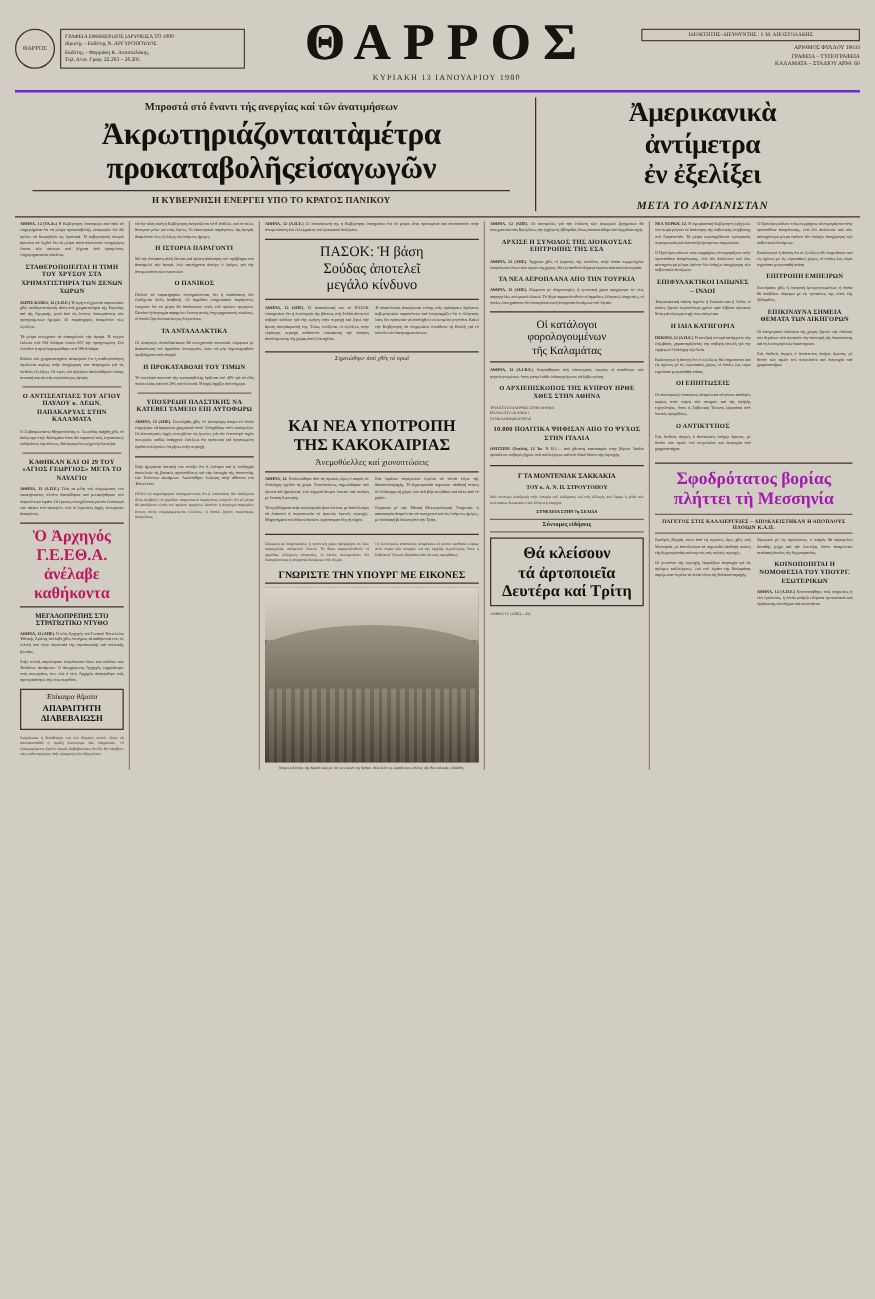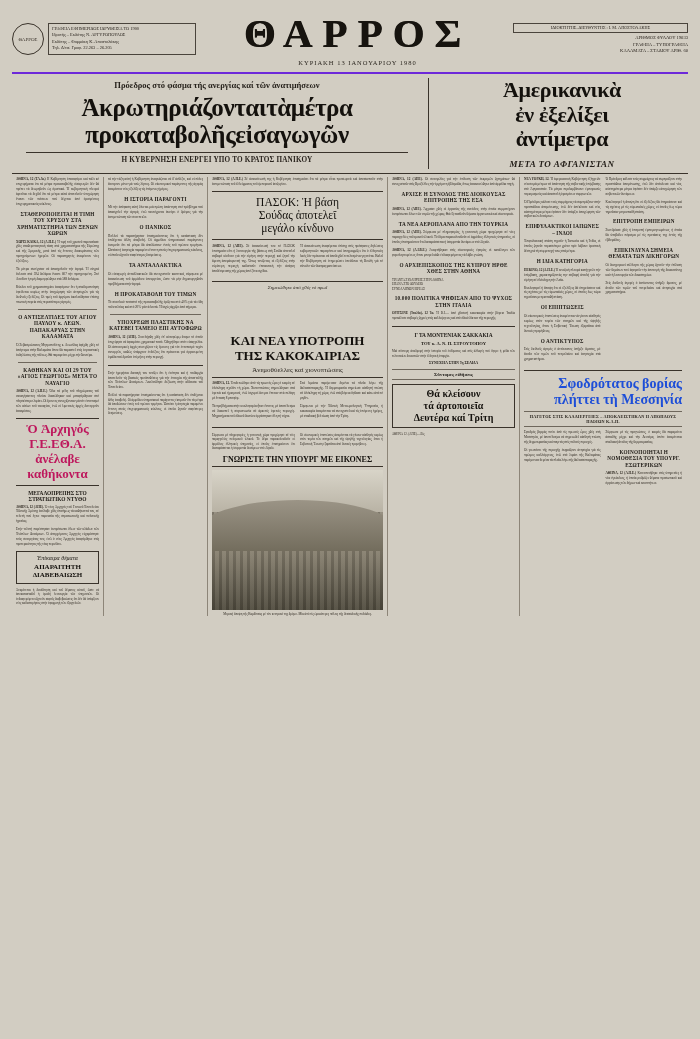--- a/index.html
+++ b/index.html
@@ -173,21 +173,21 @@
   }
   .cap{
     font-size:3.2px;text-align:center;color:#2e2820;margin-top:2px;line-height:1.4;
   }
   .photo-title{
     text-align:center;font-size:8px;font-weight:bold;color:#14110d;
     border-bottom:1px solid #3a332b;padding-bottom:2px;margin-bottom:3px;
   }
   
   .bighead{
-    text-align:right;font-size:14px;font-weight:bold;line-height:1.15;color:#1d4ed8;
+    text-align:center;font-size:14px;font-weight:bold;line-height:1.15;color:#a21caf;
     margin:3px 0;
   }
   .bighead .l{display:block;}
   .bh-deck{
     text-align:center;font-size:4.2px;font-weight:bold;letter-spacing:0.2px;
     border-top:0.8px solid #6e675c;border-bottom:0.8px solid #6e675c;
     padding:2px 0;margin:3px 0;color:#241f19;
   }
   .boxed{
     border:1px solid #3a332b;padding:3px;margin:4px 0;
@@ -225,33 +225,33 @@
       <div class="mh-rlines">
         <div>ΑΡΙΘΜΟΣ ΦΥΛΛΟΥ 19033</div>
         <div>ΓΡΑΦΕΙΑ – ΤΥΠΟΓΡΑΦΕΙΑ</div>
         <div>ΚΑΛΑΜΑΤΑ – ΣΤΑΔΙΟΥ ΑΡΙΘ. 60</div>
       </div>
     </div>
   </div>
 
   <div class="band">
     <div class="band-left">
-      <div class="kicker">Πρόεδρος στό φάσμα τής ανεργίας καί τῶν ἀνατιμήσεων</div>
+      <div class="kicker">Μπροστά στό ἔναντι τής ανεργίας καί τῶν ἀνατιμήσεων</div>
       <div class="h1">
         <span class="l1">Ἀκρωτηριάζονταιτὰμέτρα</span>
         <span class="l2">προκαταβολῆςεἰσαγωγῶν</span>
       </div>
       <div class="h1-rule"></div>
       <div class="deck">Η ΚΥΒΕΡΝΗΣΗ ΕΝΕΡΓΕΙ ΥΠΟ ΤΟ ΚΡΑΤΟΣ ΠΑΝΙΚΟΥ</div>
     </div>
     <div class="band-right">
       <div class="h2">
         <span class="l">Ἀμερικανικὰ</span>
+        <span class="l">ἀντίμετρα</span>
         <span class="l">ἐν ἐξελίξει</span>
-        <span class="l">ἀντίμετρα</span>
       </div>
       <div class="h2sub">ΜΕΤΑ ΤΟ ΑΦΓΑΝΙΣΤΑΝ</div>
     </div>
   </div>
 
   <div class="grid">
 
     <div class="col c1">
       <div class="txt">
         <p><span class="dateline">ΑΘΗΝΑ, 12 (ΤΑ.Δι.)</span>
@@ -397,20 +397,27 @@
       <div class="txt">
         <p><span class="dateline">ΑΘΗΝΑ, 12 (ΑΠΕ).</span>
            <span>Ἄρχισαν χθές οἱ ἐργασίες τῆς συνόδου, στήν ὁποία συμμετέχουν ἐκπρόσωποι ὅλων τῶν νομῶν τῆς χώρας. Θά ἐξετασθοῦν θέματα ὀργανωτικά καί οἰκονομικά.</span></p>
       </div>
       <div class="sub">ΤΑ ΝΕΑ ΑΕΡΟΠΛΑΝΑ ΑΠΟ ΤΗΝ ΤΟΥΡΚΙΑ</div>
       <div class="txt">
         <p><span class="dateline">ΑΘΗΝΑ, 12 (ΑΠΕ).</span>
            <span>Σύμφωνα μέ πληροφορίες, ἡ γειτονική χώρα προχώρησε σέ νέες παραγγελίες πολεμικοῦ ὑλικοῦ. Τό θέμα παρακολουθοῦν οἱ ἁρμόδιες ἑλληνικές ὑπηρεσίες, οἱ ὁποῖες ἐπισημαίνουν ὅτι διαταράσσεται ἡ ἰσορροπία δυνάμεων στό Αἰγαῖο.</span></p>
       </div>
 
+      <div class="boxhead">
+        <div class="bh-t" style="font-size:9px;">
+          <span class="l">Οἱ κατάλογοι</span>
+          <span class="l">φορολογουμένων</span>
+          <span class="l">τῆς Καλαμάτας</span>
+        </div>
+      </div>
       <div class="txt">
         <p><span class="dateline">ΑΘΗΝΑ, 12 (Α.Ι.Β.Ε.)</span>
            <span>Ἀναρτήθηκαν στίς οἰκονομικές ἐφορίες οἱ κατάλογοι τῶν φορολογουμένων, ὅπου μπορεῖ κάθε ἐνδιαφερόμενος νά λάβει γνώση.</span></p>
       </div>
       <div class="sub">Ο ΑΡΧΙΕΠΙΣΚΟΠΟΣ ΤΗΣ ΚΥΠΡΟΥ ΗΡΘΕ ΧΘΕΣ ΣΤΗΝ ΑΘΗΝΑ</div>
       <div class="mini">ΤΡΙΑΝΤΑ ΣΥΛΛΗΨΕΙΣ ΣΤΗΝ ΑΘΗΝΑ</div>
       <div class="mini">ΕΠΑΝΑ ΣΤΟ ΔΟΥΛΕΙΟ</div>
       <div class="mini">ΣΥΝΕΛΛΗΝΩΝ ΙΕΡΕΑΣ</div>
       <div class="sub">10.000 ΠΟΛΙΤΙΚΑ ΨΗΦΙΣΑΝ ΑΠΟ ΤΟ ΨΥΧΟΣ ΣΤΗΝ ΙΤΑΛΙΑ</div>
       <div class="txt">
@@ -419,21 +426,21 @@
       </div>
 
       <div class="rule2"></div>
       <div class="smallcaps">Γ ΤΑ ΜΟΝΤΕΝΙΑΚ ΣΑΚΚΑΚΙΑ</div>
       <div class="smallcaps" style="font-size:4.6px;">ΤΟΥ κ. Α. Ν. Π. ΣΤΡΟΥΤΟΠΟΥ</div>
       <div class="mini">Μιά σύντομη ἀναδρομή στήν ἱστορία τοῦ ἐνδύματος καί στίς ἀλλαγές πού ἔφερε ἡ μόδα τῶν τελευταίων δεκαετιῶν στήν ἑλληνική ἐπαρχία.</div>
       <div class="center" style="font-size:3.6px;font-weight:bold;margin-top:3px;">ΣΥΝΕΧΕΙΑ ΣΤΗΝ 7η ΣΕΛΙΔΑ</div>
       <div class="center" style="font-size:5px;font-weight:bold;margin-top:4px;border-top:0.8px solid #6e675c;border-bottom:0.8px solid #6e675c;padding:2px 0;">Σύντομες εἰδήσεις</div>
 
       <div class="boxed">
-        <div class="boxed-t" style="font-size:10px;">
+        <div class="boxed-t" style="font-size:13px;">
           <span class="l">Θά κλείσουν</span>
           <span class="l">τά ἀρτοποιεῖα</span>
           <span class="l">Δευτέρα καί Τρίτη</span>
         </div>
       </div>
       <div class="mini">ΑΘΗΝΑ 12. (ΑΠΕ).—Εἰς</div>
     </div>
 
     <div class="col c5">
       <div class="twocol">

